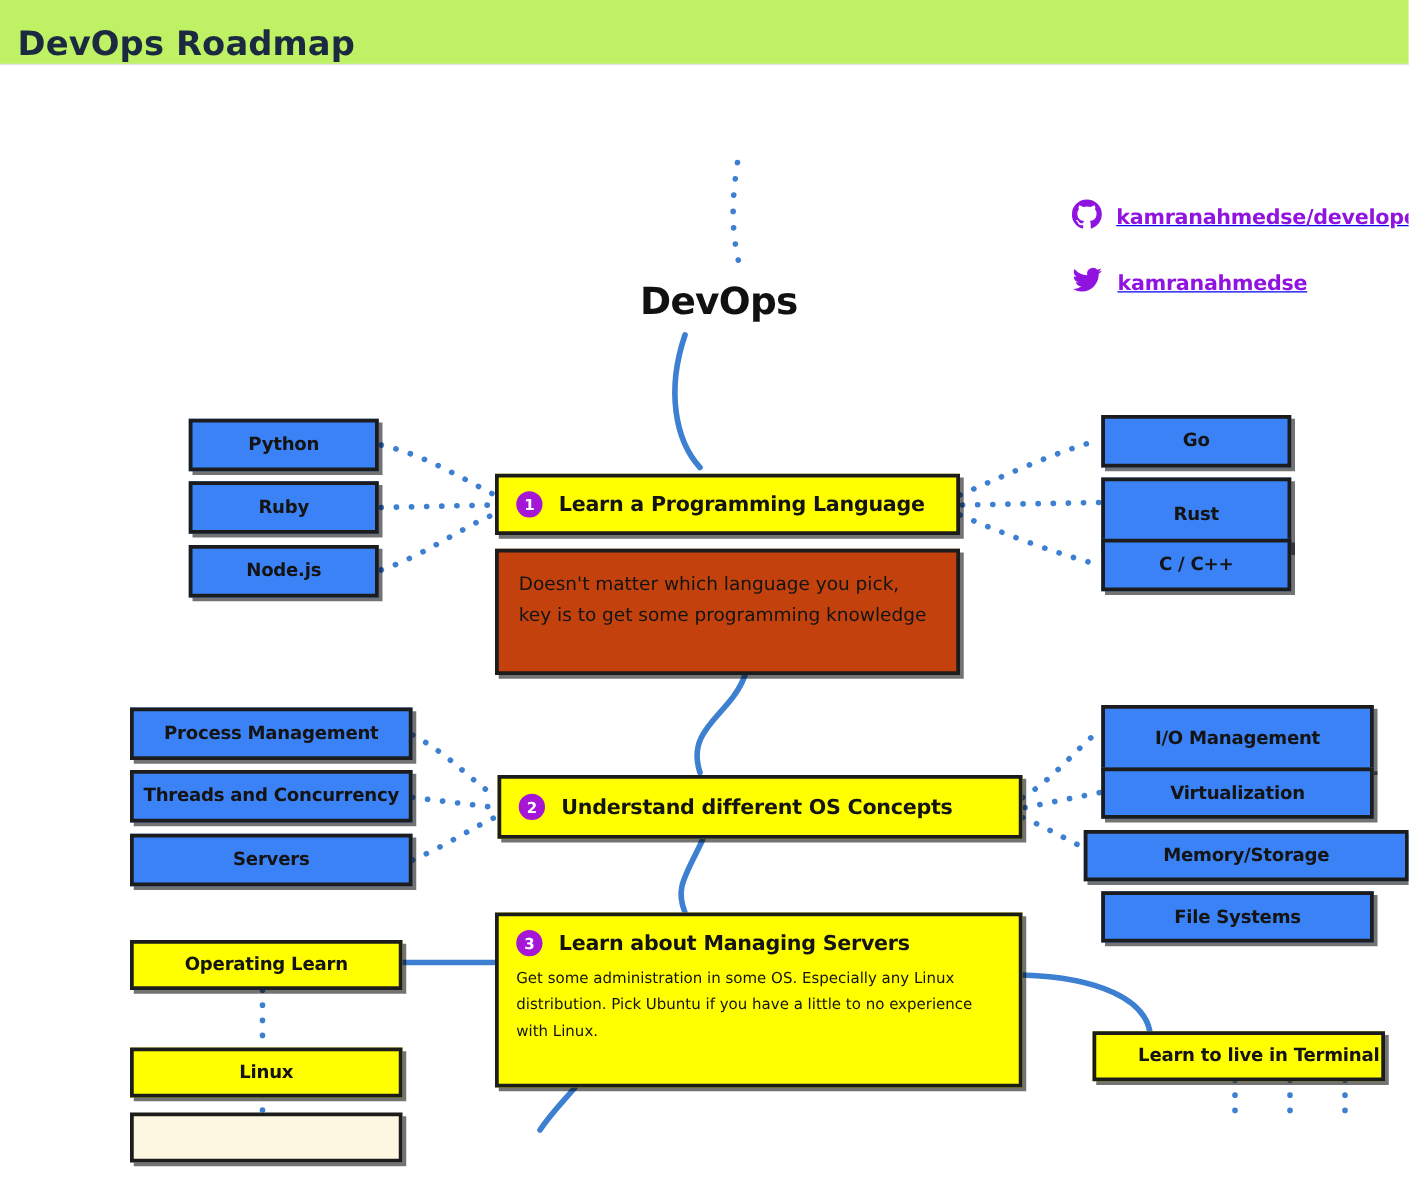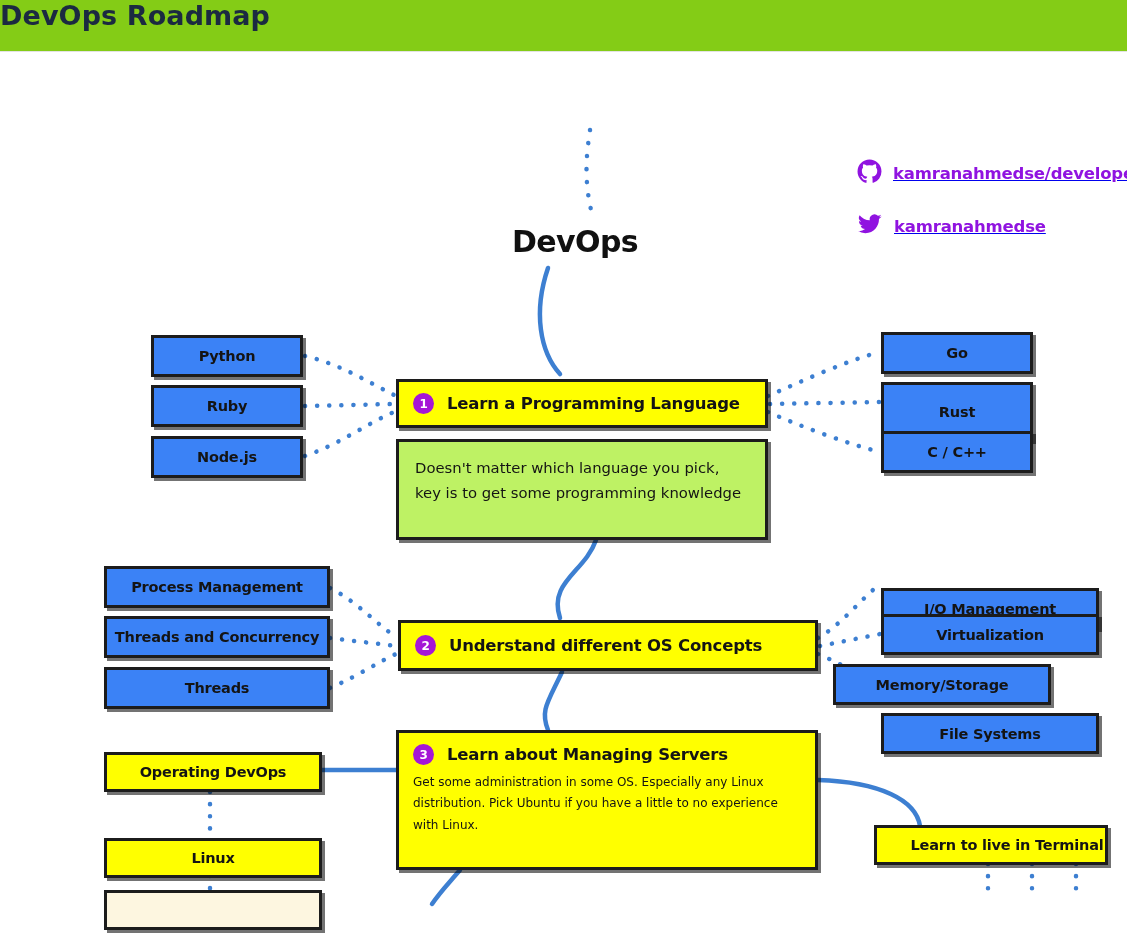--- a/index.html
+++ b/index.html
@@ -9,22 +9,23 @@
     background: #ffffff;
     font-family: "DejaVu Sans", "Liberation Sans", sans-serif;
     overflow: hidden;
   }
 
   
   #app-header {
     height: 52px;
     border-bottom: 1px solid #e3e3e3;
     display: flex;
-    align-items: flex-start;
-    background: #84cc16;
+    align-items: flex-end;
+    padding-left: 14px;
+    background: #bef264;
   }
   #page-title {
     font-size: 27px;
     font-weight: 600;
     color: #1b2a41;
     letter-spacing: 0.1px;
     font-family: "DejaVu Sans", "Liberation Sans", sans-serif;
   }
 
   
@@ -109,21 +110,21 @@
   .desc-box {
     position: absolute;
     border: 3px solid #1c1c1c;
     box-shadow: 3px 3px 0 rgba(0,0,0,0.55);
     padding: 13px 16px 10px 16px;
     font-size: 14.8px;
     line-height: 1.72;
     color: #141414;
     font-weight: 500;
   }
-  .desc-box.tan { background: #bef264; }
+  .desc-box.tan { background: #c2410c; }
 
   .combo-node {
     position: absolute;
     background: #ffff00;
     border: 3px solid #1c1c1c;
     box-shadow: 3px 3px 0 rgba(0,0,0,0.55);
     padding: 11px 14px 12px 14px;
   }
   .combo-head {
     display: flex;
@@ -242,43 +243,43 @@
     <span>C / C++</span>
   </div>
 
   <div class="node tan leaf" style="left:104px; top:514px; width:226px; height:42px;">
     <span>Process Management</span>
   </div>
   <div class="node tan leaf" style="left:104px; top:564px; width:226px; height:42px;">
     <span>Threads and Concurrency</span>
   </div>
   <div class="node tan leaf" style="left:104px; top:615px; width:226px; height:42px;">
-    <span>Threads</span>
+    <span>Servers</span>
   </div>
 
   <div class="node yellow main-node" style="left:398px; top:568px; width:420px; height:51px;">
     <span class="badge">2</span>
     <span>Understand different OS Concepts</span>
   </div>
 
-  <div class="node tan leaf" style="left:881px; top:536px; width:218px; height:41px;">
+  <div class="node tan leaf" style="left:881px; top:512px; width:218px; height:53px;">
     <span>I/O Management</span>
   </div>
   <div class="node tan leaf" style="left:881px; top:562px; width:218px; height:41px;">
     <span>Virtualization</span>
   </div>
-  <div class="node tan leaf" style="left:833px; top:612px; width:218px; height:41px;">
+  <div class="node tan leaf" style="left:867px; top:612px; width:260px; height:41px;">
     <span>Memory/Storage</span>
   </div>
   <div class="node tan leaf" style="left:881px; top:661px; width:218px; height:41px;">
     <span>File Systems</span>
   </div>
 
   <div class="node yellow leaf" style="left:104px; top:700px; width:218px; height:40px;">
-    <span>Operating DevOps</span>
+    <span>Operating Learn</span>
   </div>
   <div class="node yellow leaf" style="left:104px; top:786px; width:218px; height:40px;">
     <span>Linux</span>
   </div>
 
   <div class="node plain leaf" style="left:104px; top:838px; width:218px; height:40px;"></div>
 
   <div class="combo-node" style="left:396px; top:678px; width:422px; height:140px;">
     <div class="combo-head">
       <span class="badge">3</span>

